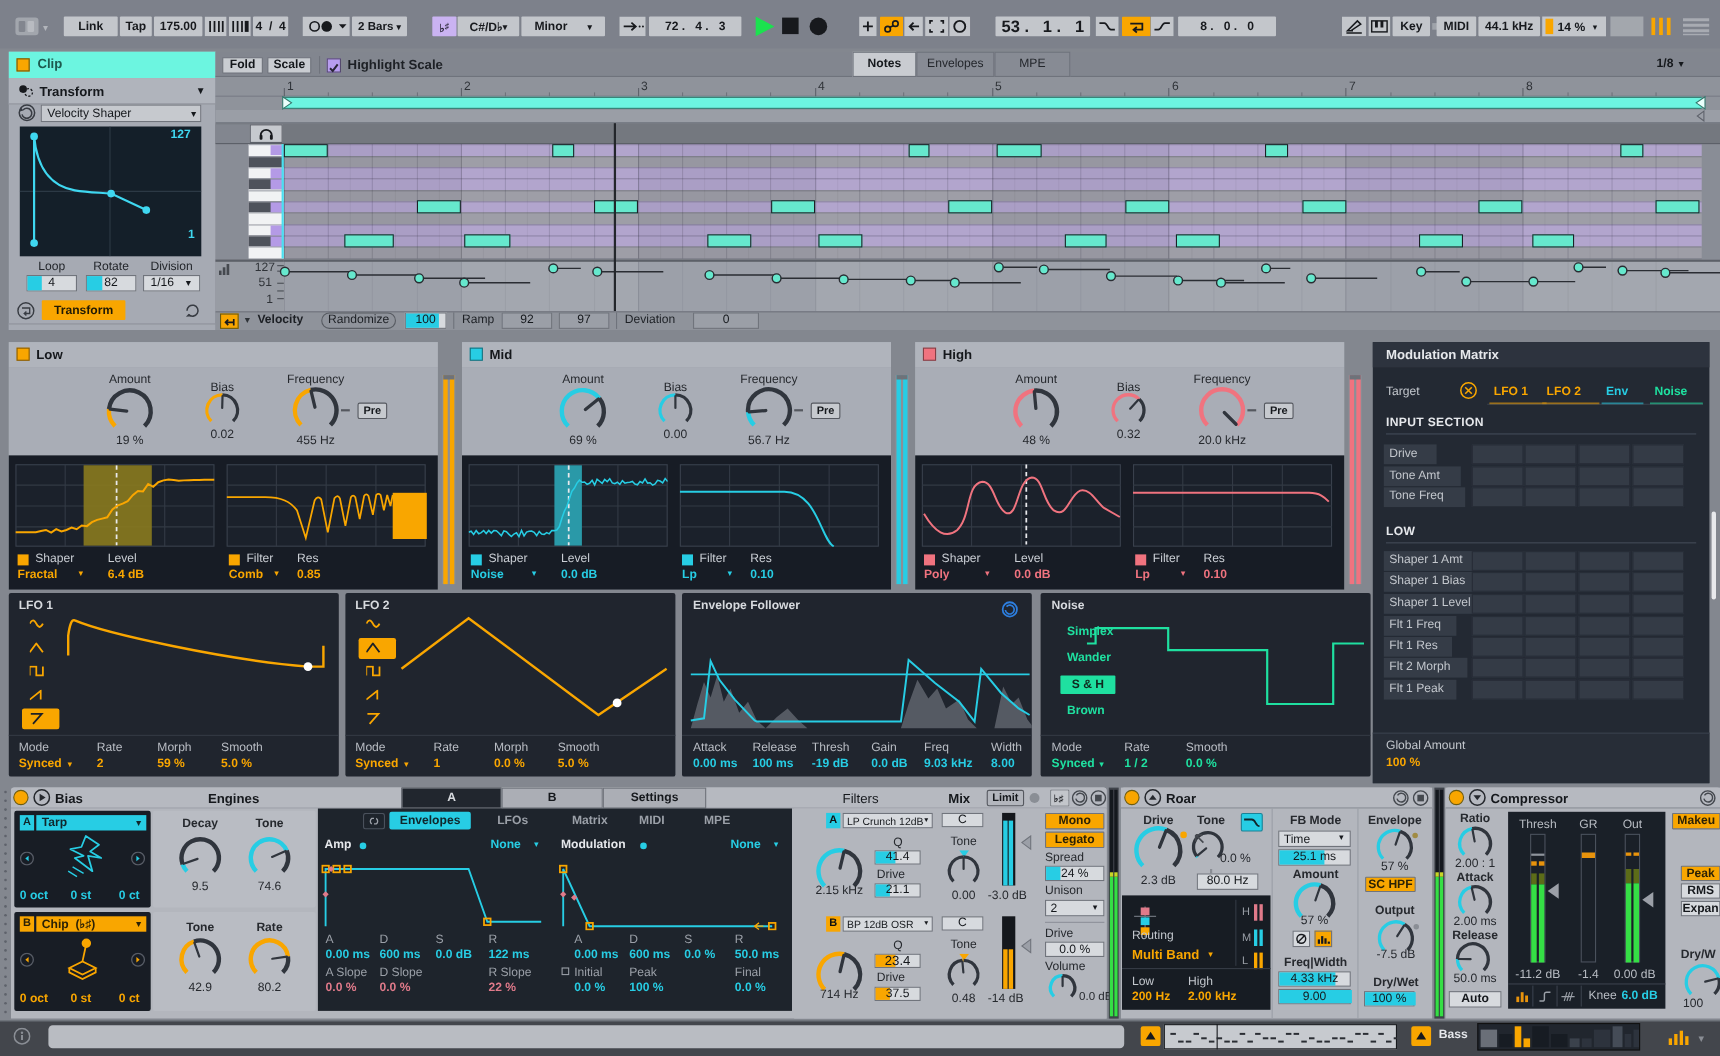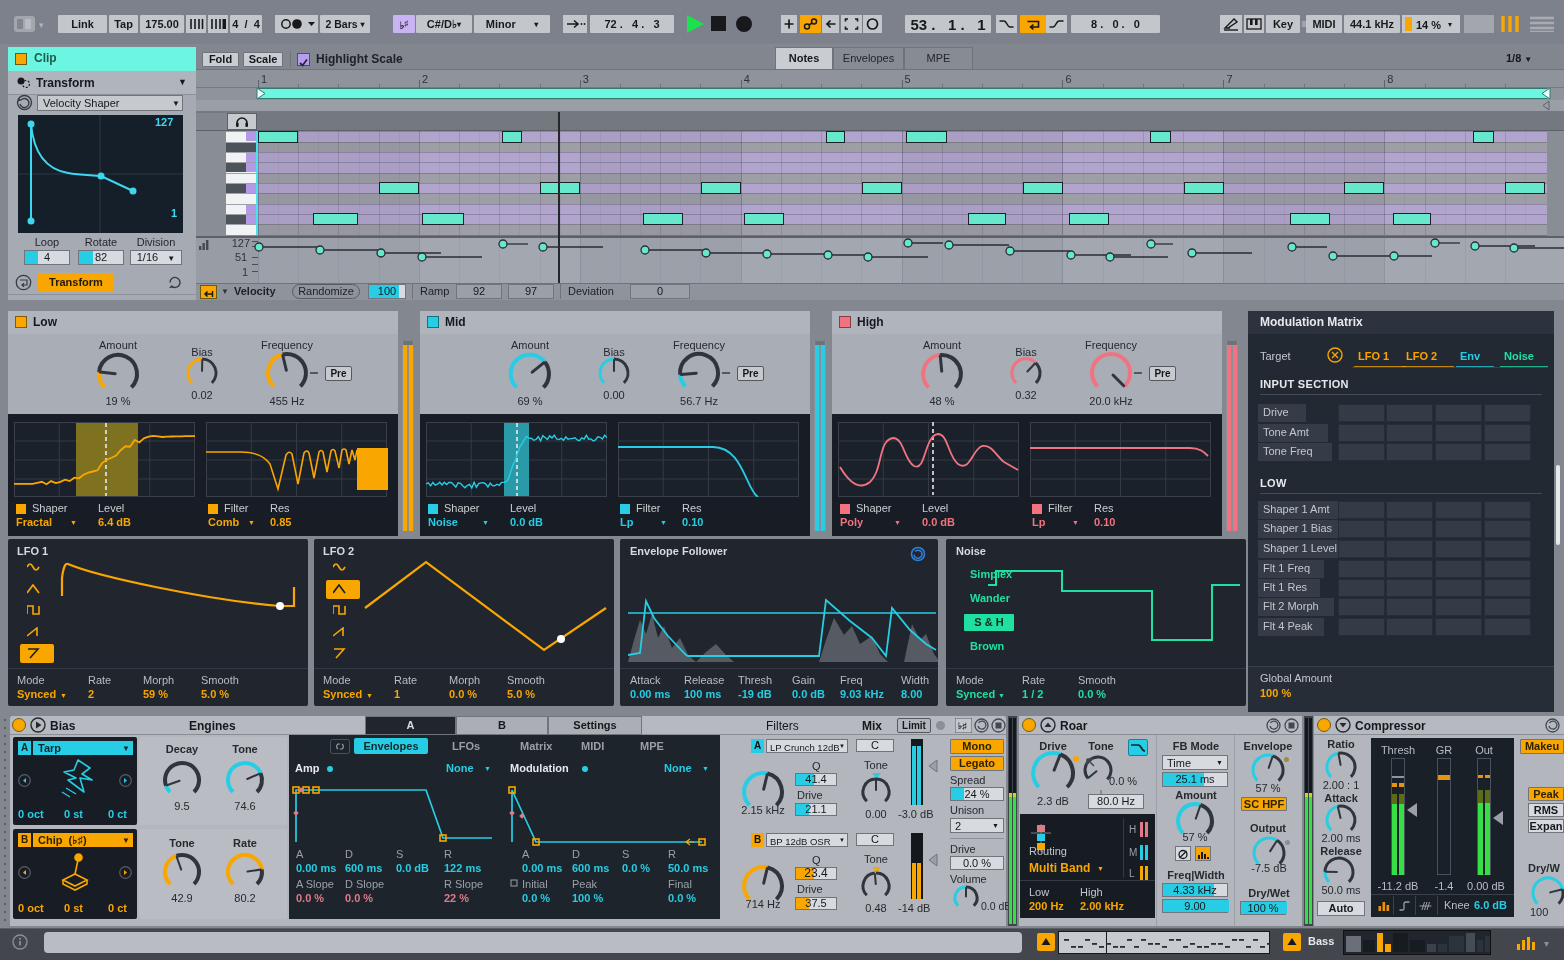--- a/index.html
+++ b/index.html
@@ -907,21 +907,21 @@
 <div style="position:absolute;left:1435px;top:579px;width:47px;height:18px;background:#343b46;border:1px solid #272d37;"></div>
 <div style="position:absolute;left:1484px;top:579px;width:47px;height:18px;background:#343b46;border:1px solid #272d37;"></div>
 <div style="position:absolute;left:1258px;top:598px;width:76px;height:18px;background:#353c47;">
     <div style="position:relative;font-size:11px;color:#c3c7cd;padding:2px 0 0 5px;">Flt 2 Morph</div>
   </div>
 <div style="position:absolute;left:1338px;top:598px;width:47px;height:18px;background:#343b46;border:1px solid #272d37;"></div>
 <div style="position:absolute;left:1386px;top:598px;width:47px;height:18px;background:#343b46;border:1px solid #272d37;"></div>
 <div style="position:absolute;left:1435px;top:598px;width:47px;height:18px;background:#343b46;border:1px solid #272d37;"></div>
 <div style="position:absolute;left:1484px;top:598px;width:47px;height:18px;background:#343b46;border:1px solid #272d37;"></div>
 <div style="position:absolute;left:1258px;top:618px;width:66px;height:18px;background:#353c47;">
-    <div style="position:relative;font-size:11px;color:#c3c7cd;padding:2px 0 0 5px;">Flt 4 Peak</div>
+    <div style="position:relative;font-size:11px;color:#c3c7cd;padding:2px 0 0 5px;">Flt 1 Peak</div>
   </div>
 <div style="position:absolute;left:1338px;top:618px;width:47px;height:18px;background:#343b46;border:1px solid #272d37;"></div>
 <div style="position:absolute;left:1386px;top:618px;width:47px;height:18px;background:#343b46;border:1px solid #272d37;"></div>
 <div style="position:absolute;left:1435px;top:618px;width:47px;height:18px;background:#343b46;border:1px solid #272d37;"></div>
 <div style="position:absolute;left:1484px;top:618px;width:47px;height:18px;background:#343b46;border:1px solid #272d37;"></div>
 <div style="position:absolute;left:1248px;top:666px;width:306px;height:46px;background:#272d37;border-top:1px solid #3a414d;"></div>
 <div style="position:absolute;left:1260px;top:672px;white-space:nowrap;font-size:11px;color:#c3c7cd;">Global Amount</div>
 <div style="position:absolute;left:1260px;top:687px;white-space:nowrap;font-size:11px;font-weight:bold;color:#f9a600">100 %</div>
 <div style="position:absolute;left:1556px;top:465px;width:4px;height:80px;background:#e8e9ec;border-radius:2px;"></div>
 <div style="position:absolute;left:8px;top:539px;width:300px;height:167px;background:#20252e;border-radius:2px;"></div>

